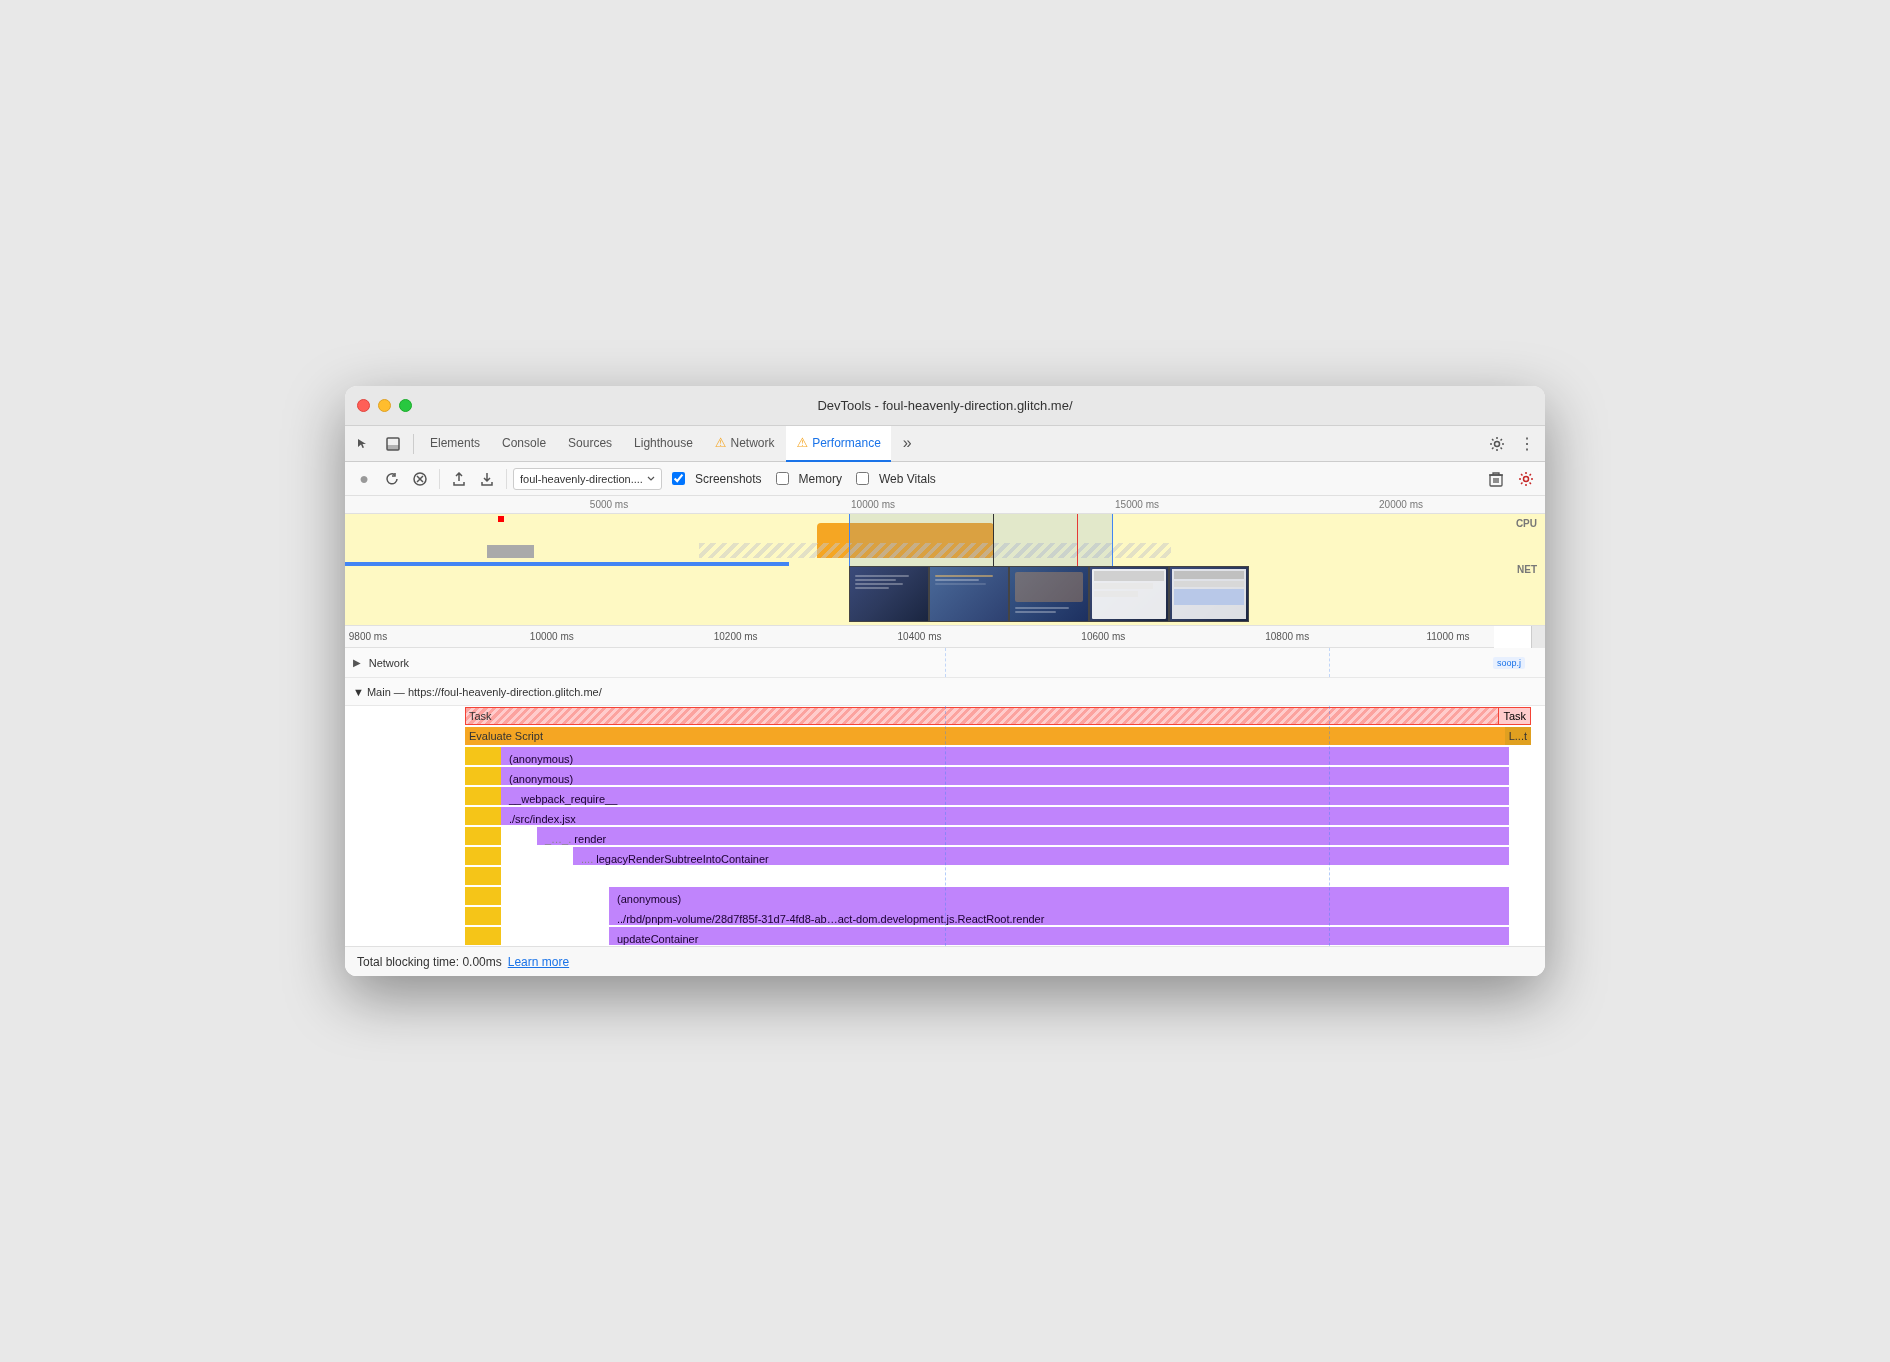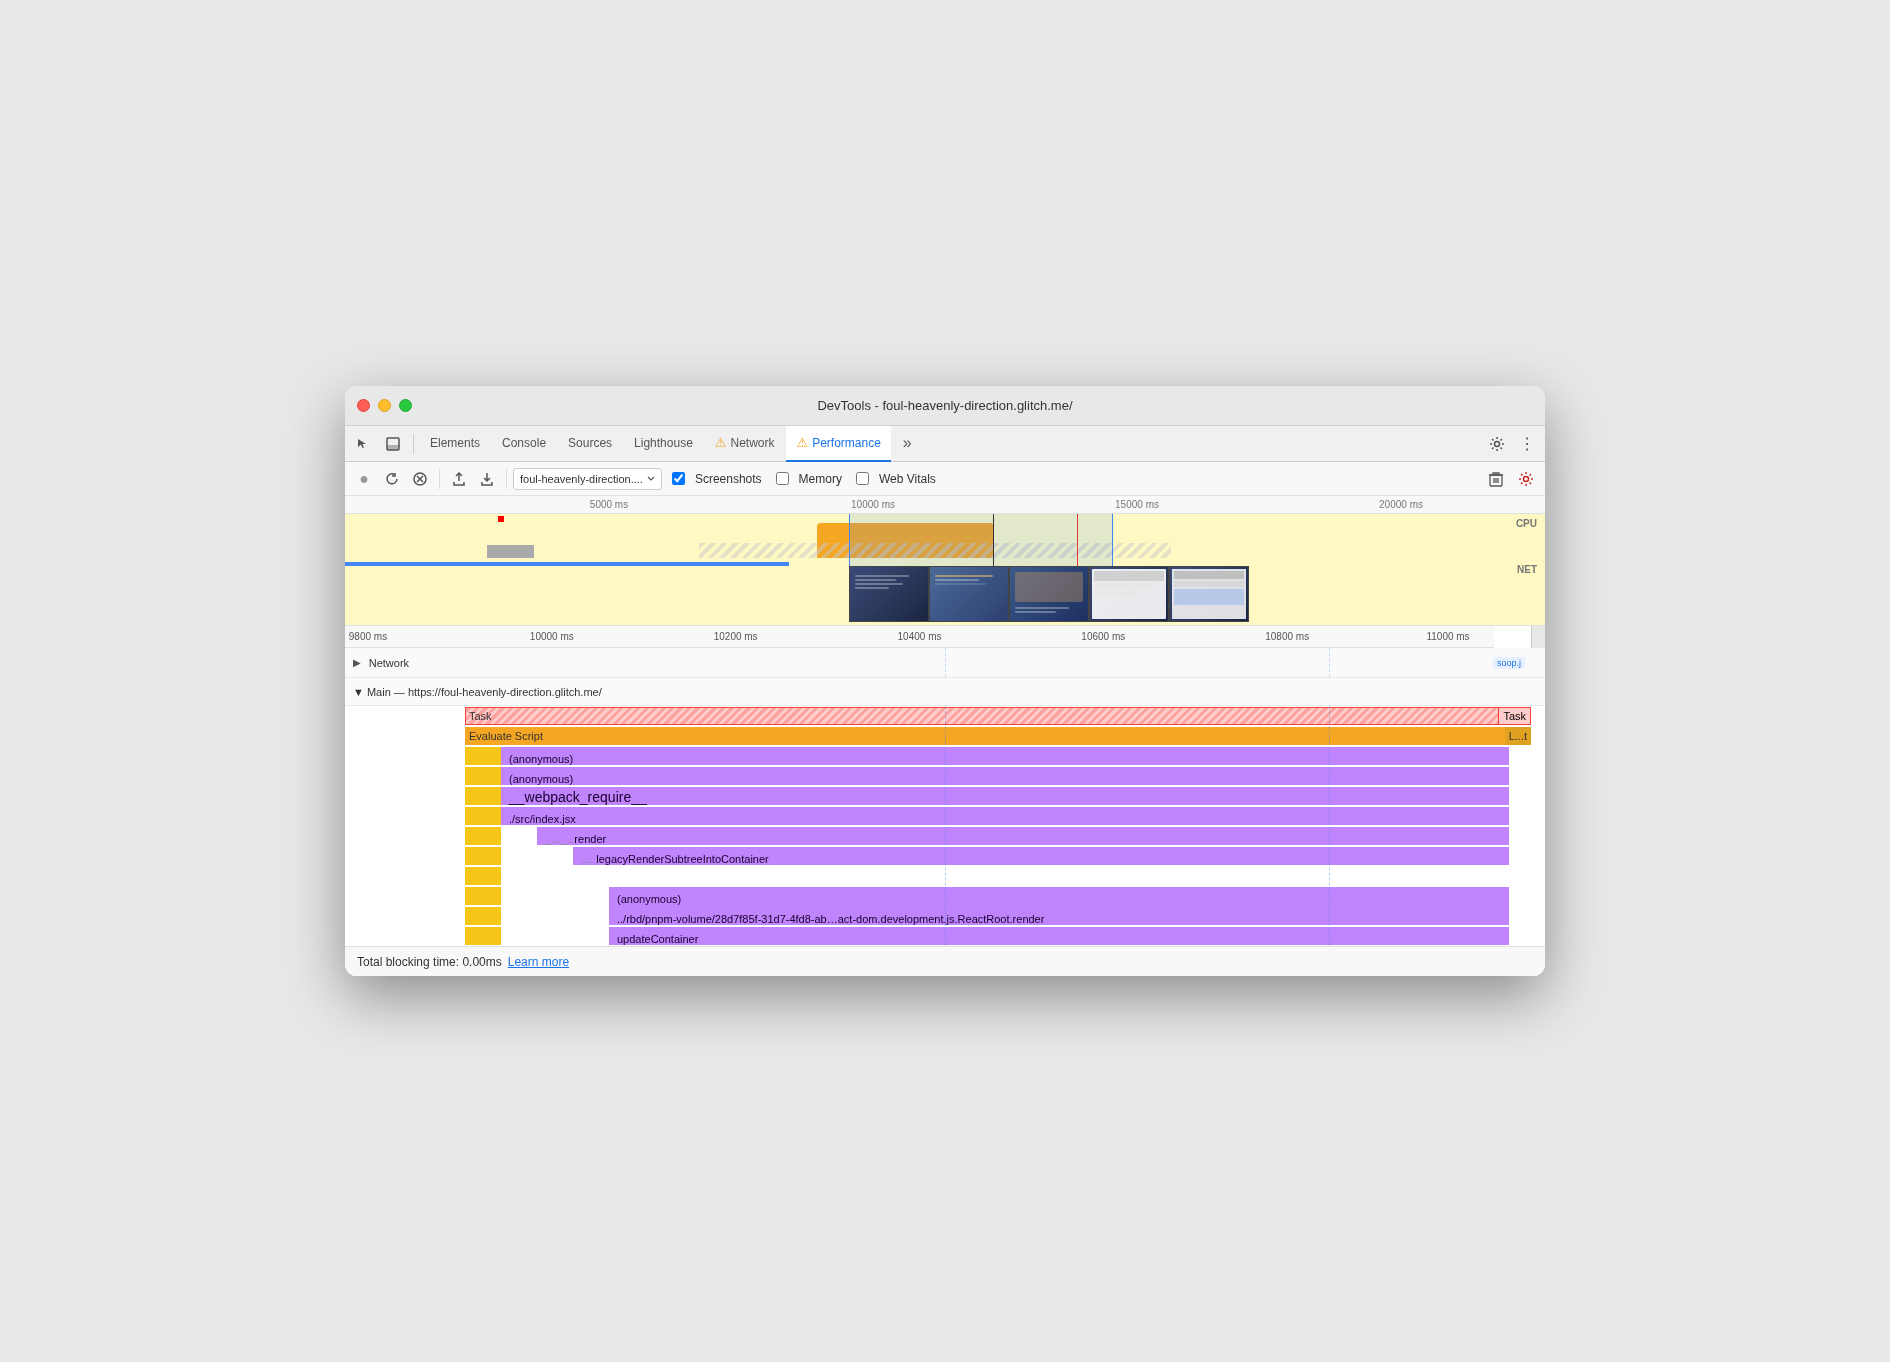--- a/index.html
+++ b/index.html
@@ -719,21 +719,21 @@
 
         <div class="flame-row" style="height:20px;">
           <div class="purple-bar" style="left:13%;width:84%;height:18px;">
             <span style="font-size:11px;">(anonymous)</span>
           </div>
           <div style="position:absolute;left:10%;width:3%;height:18px;background:#f5c518;top:1px;"></div>
         </div>
 
         <div class="flame-row" style="height:20px;">
           <div class="purple-bar" style="left:13%;width:84%;height:18px;">
-            <span style="font-size:14px;">__webpack_require__</span>
+            <span style="font-size:11px;">__webpack_require__</span>
           </div>
           <div style="position:absolute;left:10%;width:3%;height:18px;background:#f5c518;top:1px;"></div>
         </div>
 
         <div class="flame-row" style="height:20px;">
           <div class="purple-bar" style="left:13%;width:84%;height:18px;">
             <span style="font-size:11px;">./src/index.jsx</span>
           </div>
           <div style="position:absolute;left:10%;width:3%;height:18px;background:#f5c518;top:1px;"></div>
         </div>

